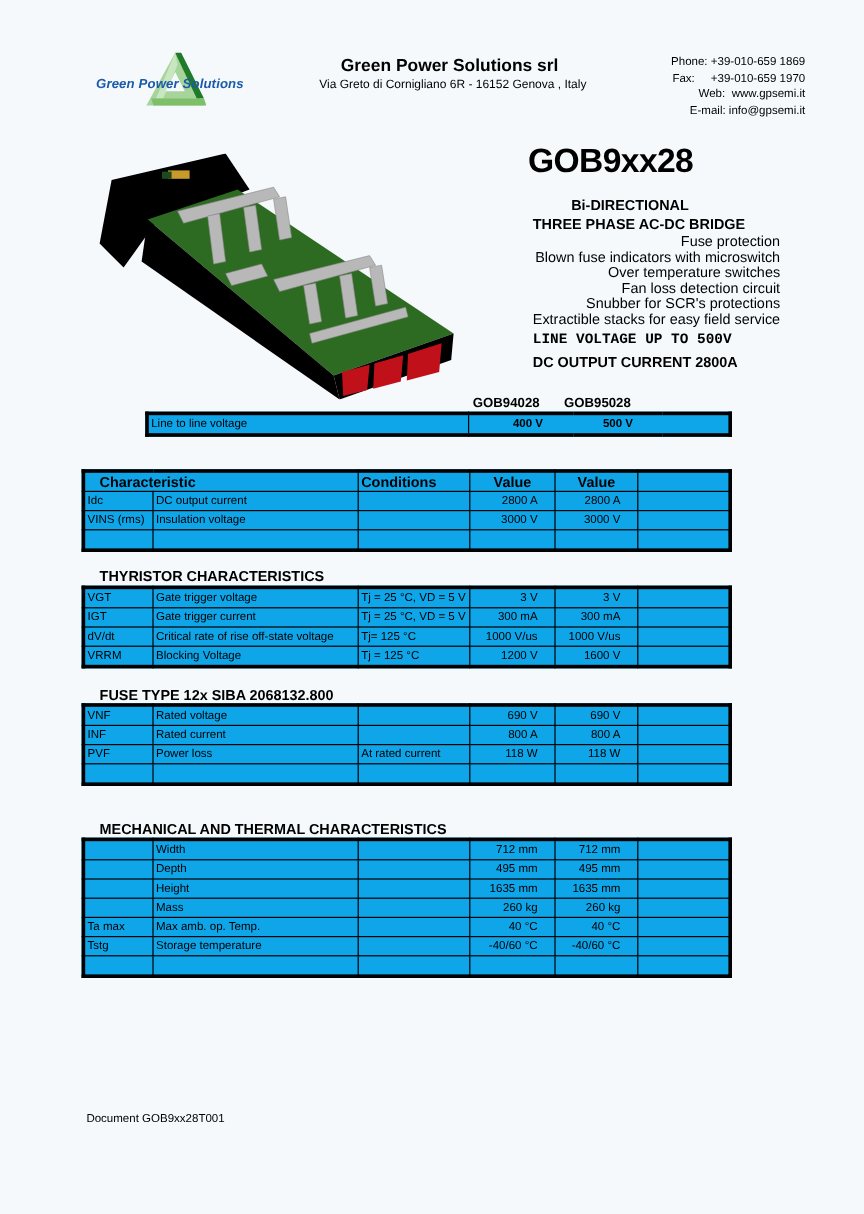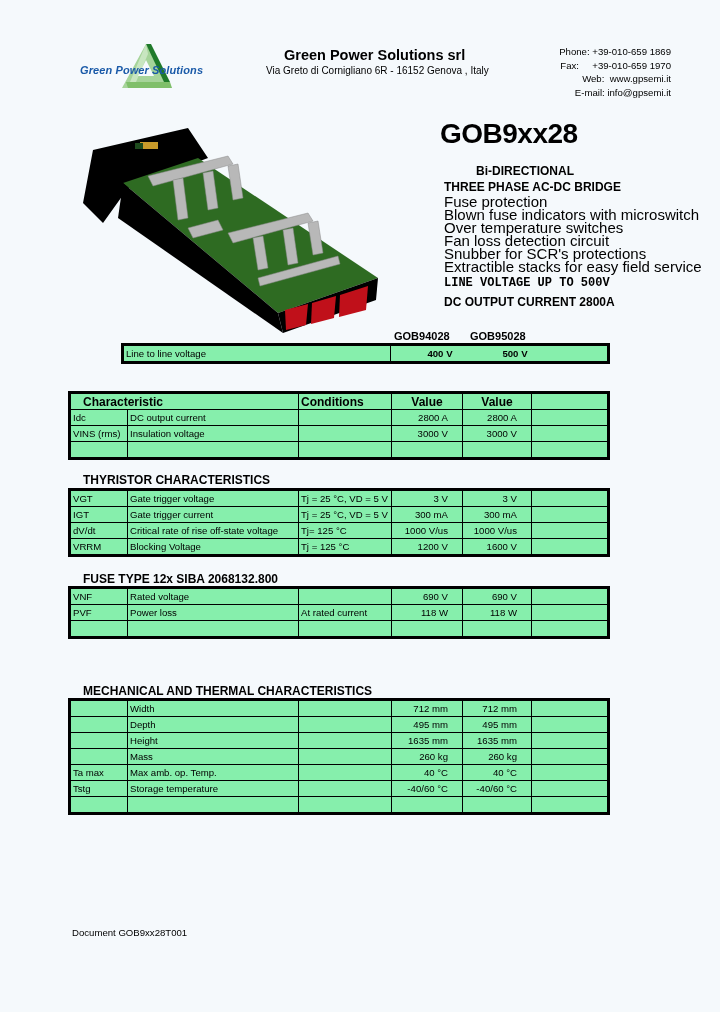--- a/index.html
+++ b/index.html
@@ -6,26 +6,26 @@
   body { width:720px; height:1012px; background:#f5f9fc; font-family:"Liberation Sans", sans-serif; color:#000; position:relative; overflow:hidden; }
   .abs { position:absolute; }
   .logo-text { left:80px; top:64px; font-size:11px; font-style:italic; font-weight:bold; color:#1a5aa8; letter-spacing:0.1px; }
   .logo-tri { left:120px; top:42px; width:52px; height:48px; }
   .company { left:284px; top:47px; font-size:14.5px; font-weight:bold; }
   .address { left:266px; top:65px; font-size:10px; }
   .contact { right:49px; top:45px; font-size:9.6px; text-align:right; line-height:13.6px; }
   .product { left:440px; top:118px; font-size:28px; font-weight:bold; letter-spacing:-0.5px; }
   .sub1 { left:444px; top:164px; font-size:12px; font-weight:bold;padding-left:32px; }
   .sub2 { left:444px; top:180px; font-size:12px; font-weight:bold; }
-  .features { left:444px; top:195px; font-size:15px; line-height:13px; }
+  .features { left:444px; top:195px; font-size:12px; line-height:13px;text-align:right; }
   .big1 { left:444px; top:276px; font-size:12px; font-weight:bold;font-family:Liberation Mono, monospace; }
   .big2 { left:444px; top:295px; font-size:12px; font-weight:bold; }
   .device { left:78px; top:128px; width:310px; height:205px; }
   .model-heads { top:330px; font-size:11px; font-weight:bold; }
-  table.tbl { position:absolute; border-collapse:collapse; font-size:9.6px; background:#86efac; }
+  table.tbl { position:absolute; border-collapse:collapse; font-size:9.6px; background:#0ea5e9; }
   table.tbl td { border:1px solid #000; padding:0 2px; height:15px; white-space:nowrap; }
   table.tbl.outer { border:3px solid #000; }
   table.tbl td.num { text-align:right; padding-right:14px; }
   table.tbl td.hdr { font-size:12px; font-weight:bold; }
   .sec-title { font-size:12px; font-weight:bold; left:83px; }
   .footer { left:72px; top:927px; font-size:9.6px; }
 </style>
 </head>
 <body>
 
@@ -179,20 +179,28 @@
   <tbody>
       <tr>
     <td style="width:52px;">VNF</td>
     <td style="width:166px;">Rated voltage</td>
     <td style="width:88px;"></td>
     <td class="num" style="width:54px;">690  V</td>
     <td class="num" style="width:52px;">690  V</td>
     <td></td>
   </tr>
   <tr>
+    <td>INF</td>
+    <td>Rated current</td>
+    <td></td>
+    <td class="num">800  A</td>
+    <td class="num">800  A</td>
+    <td></td>
+  </tr>
+  <tr>
     <td>PVF</td>
     <td>Power loss</td>
     <td>At rated current</td>
     <td class="num">118  W</td>
     <td class="num">118  W</td>
     <td></td>
   </tr>
   <tr>
     <td></td>
         <td></td>

